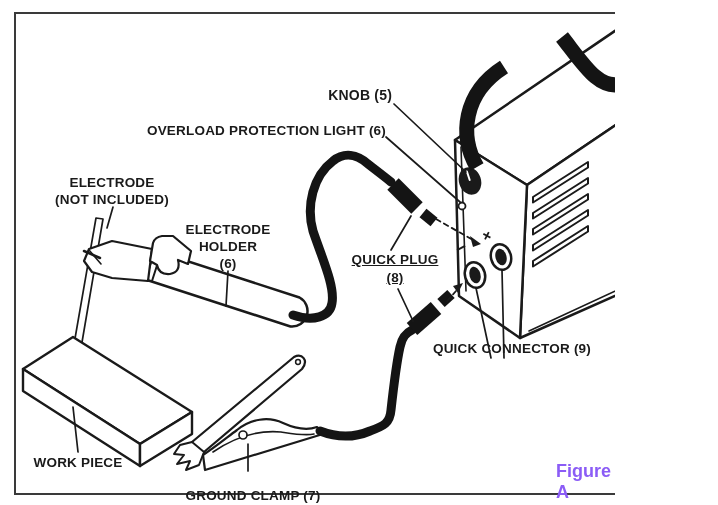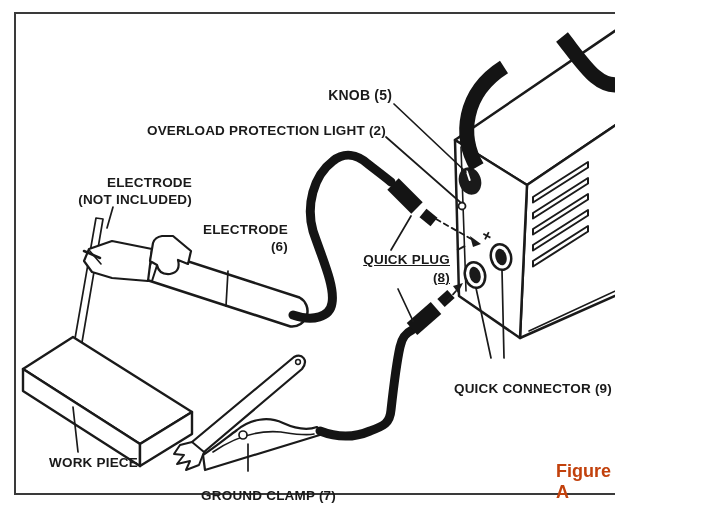--- a/index.html
+++ b/index.html
@@ -2,25 +2,25 @@
 <html><head>
 <meta charset="utf-8">
 <style>
   html,body{margin:0;padding:0;background:#fff;}
   .stage{position:relative;width:615px;height:505px;background:#ffffff;overflow:hidden;
          font-family:"Liberation Sans",sans-serif;}
   .frame{position:absolute;left:14px;top:12px;width:684px;height:483px;
          border:2px solid #3a3a3a;box-sizing:border-box;}
   svg{position:absolute;left:0;top:0;}
   .lbl{position:absolute;color:#1a1a1a;font-weight:bold;font-size:13.5px;
-       line-height:17px;text-align:right;letter-spacing:.2px;white-space:nowrap;}
+       line-height:17px;text-align:center;letter-spacing:.2px;white-space:nowrap;}
   .lbl.right{text-align:right;}
   .lbl .ln{display:block;}
   .qp{line-height:18px;}
-  .caption{position:absolute;color:#c2410c;font-weight:bold;font-size:18px;}
+  .caption{position:absolute;color:#8b5cf6;font-weight:bold;font-size:18px;}
   .mark{position:absolute;color:#1a1a1a;font-weight:bold;}
   .mark-plus{left:482px;top:227px;font-size:16px;transform:rotate(28deg);}
   .mark-minus{left:456px;top:238px;font-size:18px;transform:rotate(-28deg);}
 </style>
 </head>
 <body>
 
 <div class="stage">
   <div class="frame"></div>
 
@@ -116,38 +116,39 @@
         <line x1="491" y1="358" x2="476" y2="288"></line>
         <line x1="504" y1="358" x2="502" y2="270"></line>
         <line x1="73" y1="407" x2="78" y2="452"></line>
         <line x1="248" y1="444" x2="248" y2="471"></line>
       </g>
     </g>
   </svg>
 
   <div class="lbl right" style="left:270px;top:87px;width:122px;font-size:14px;">KNOB (5)</div>
 
-  <div class="lbl right" style="left:90px;top:122px;width:296px;">OVERLOAD PROTECTION LIGHT (2)</div>
+  <div class="lbl right" style="left:90px;top:122px;width:296px;">OVERLOAD PROTECTION LIGHT (6)</div>
 
   <div class="lbl" style="left:32px;top:174px;width:160px;">
     <span class="ln">ELECTRODE</span>
     <span class="ln">(NOT INCLUDED)</span>
   </div>
 
   <div class="lbl" style="left:168px;top:221px;width:120px;">
     <span class="ln">ELECTRODE</span>
+    <span class="ln">HOLDER</span>
     <span class="ln">(6)</span>
   </div>
 
   <div class="lbl qp" style="left:340px;top:251px;width:110px;text-decoration:underline;">
     <span class="ln">QUICK PLUG</span>
     <span class="ln">(8)</span>
   </div>
 
-  <div class="lbl" style="left:412px;top:380px;width:200px;">QUICK CONNECTOR (9)</div>
+  <div class="lbl" style="left:412px;top:340px;width:200px;">QUICK CONNECTOR (9)</div>
 
   <div class="lbl" style="left:18px;top:454px;width:120px;">WORK PIECE</div>
 
   <div class="lbl" style="left:170px;top:471px;width:166px;margin-top:16px;">GROUND CLAMP (7)</div>
 
   <div class="caption" style="left:556px;top:461px;">Figure A</div>
 
   <span class="mark mark-plus">+</span>
   <span class="mark mark-minus">−</span>
 </div>

